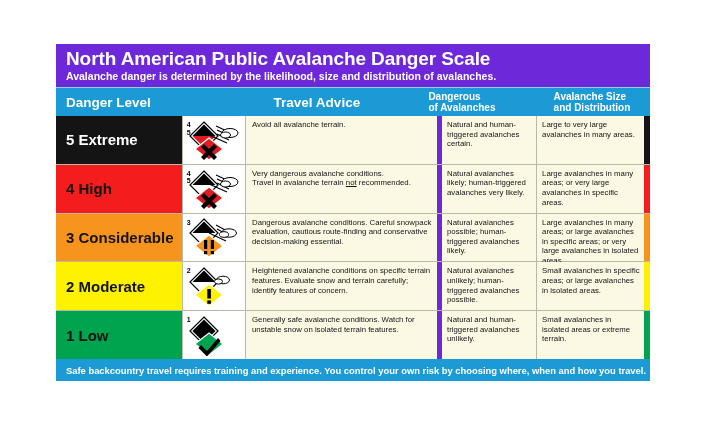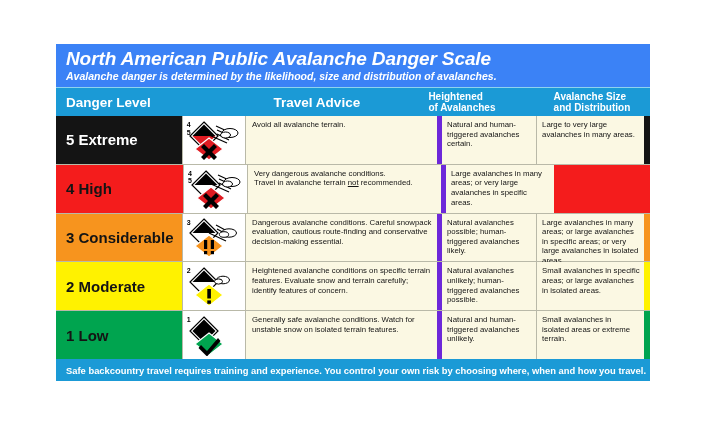--- a/index.html
+++ b/index.html
@@ -25,24 +25,23 @@
     top: 44px;
     width: 594px;
     height: 337px;
     background: #1b9ad6;
     box-sizing: border-box;
     display: flex;
     flex-direction: column;
   }
   
   .title-band {
-    background: #3b82f6;
+    background: #6d28d9;
     padding: 5px 8px 4px 10px;
     flex: 0 0 auto;
-    font-style: italic;
   }
   .title-main {
     color: #ffffff;
     font-size: 19px;
     font-weight: bold;
     letter-spacing: -0.1px;
     line-height: 20px;
     white-space: nowrap;
   }
   .title-sub {
@@ -183,21 +182,21 @@
       <div class="title-main">North American Public Avalanche Danger Scale</div>
       <div class="title-sub">Avalanche danger is determined by the likelihood, size and distribution of avalanches.</div>
     </div>
 
     <div class="hdr-row">
       <div class="hdr-cell hdr-level">Danger Level</div>
       <div class="hdr-cell hdr-icon"></div>
       <div class="hdr-cell hdr-advice">Travel Advice</div>
       <div class="hdr-cell hdr-like">
         <span>
-          <span>Heightened</span><br>
+          <span>Dangerous</span><br>
           <span>of Avalanches</span>
         </span>
       </div>
       <div class="hdr-cell hdr-size">
         <span>
           <span>Avalanche Size</span><br>
           <span>and Distribution</span>
         </span>
       </div>
       <div class="hdr-cell hdr-stub"></div>
@@ -251,20 +250,21 @@
               <path d="M22 16 L40 24" stroke="#000000" stroke-width="1.1" fill="none"></path>
               <path d="M22 19 L36 30 L22 41 L8 30 Z" fill="#e01b22" stroke="#ffffff" stroke-width="1.2"></path>
               <path d="M17 25 L22 30 L27 25 L30 28 L25 33 L30 38 L27 41 L22 36 L17 41 L14 38 L19 33 L14 28 Z" fill="#000000"></path>
             </g>
           </svg>
         </div>
         <div class="c-advice">
           <span>Very dangerous avalanche conditions.</span><br>
           <span>Travel in avalanche terrain <span class="u">not</span> recommended.</span>
         </div>
+        <div class="c-like">Natural avalanches likely; human-triggered avalanches very likely.</div>
         <div class="c-size">Large avalanches in many areas; or very large avalanches in specific areas.</div>
         <div class="c-stripe" style="background:#f41c1c;"></div>
       </div>
 
       <div class="row">
         <div class="c-level" style="background:#f7941e;">
           <span class="level-text" style="color:#141414;">3 Considerable</span>
         </div>
         <div class="c-icon">
           <span class="icon-num">3</span>

